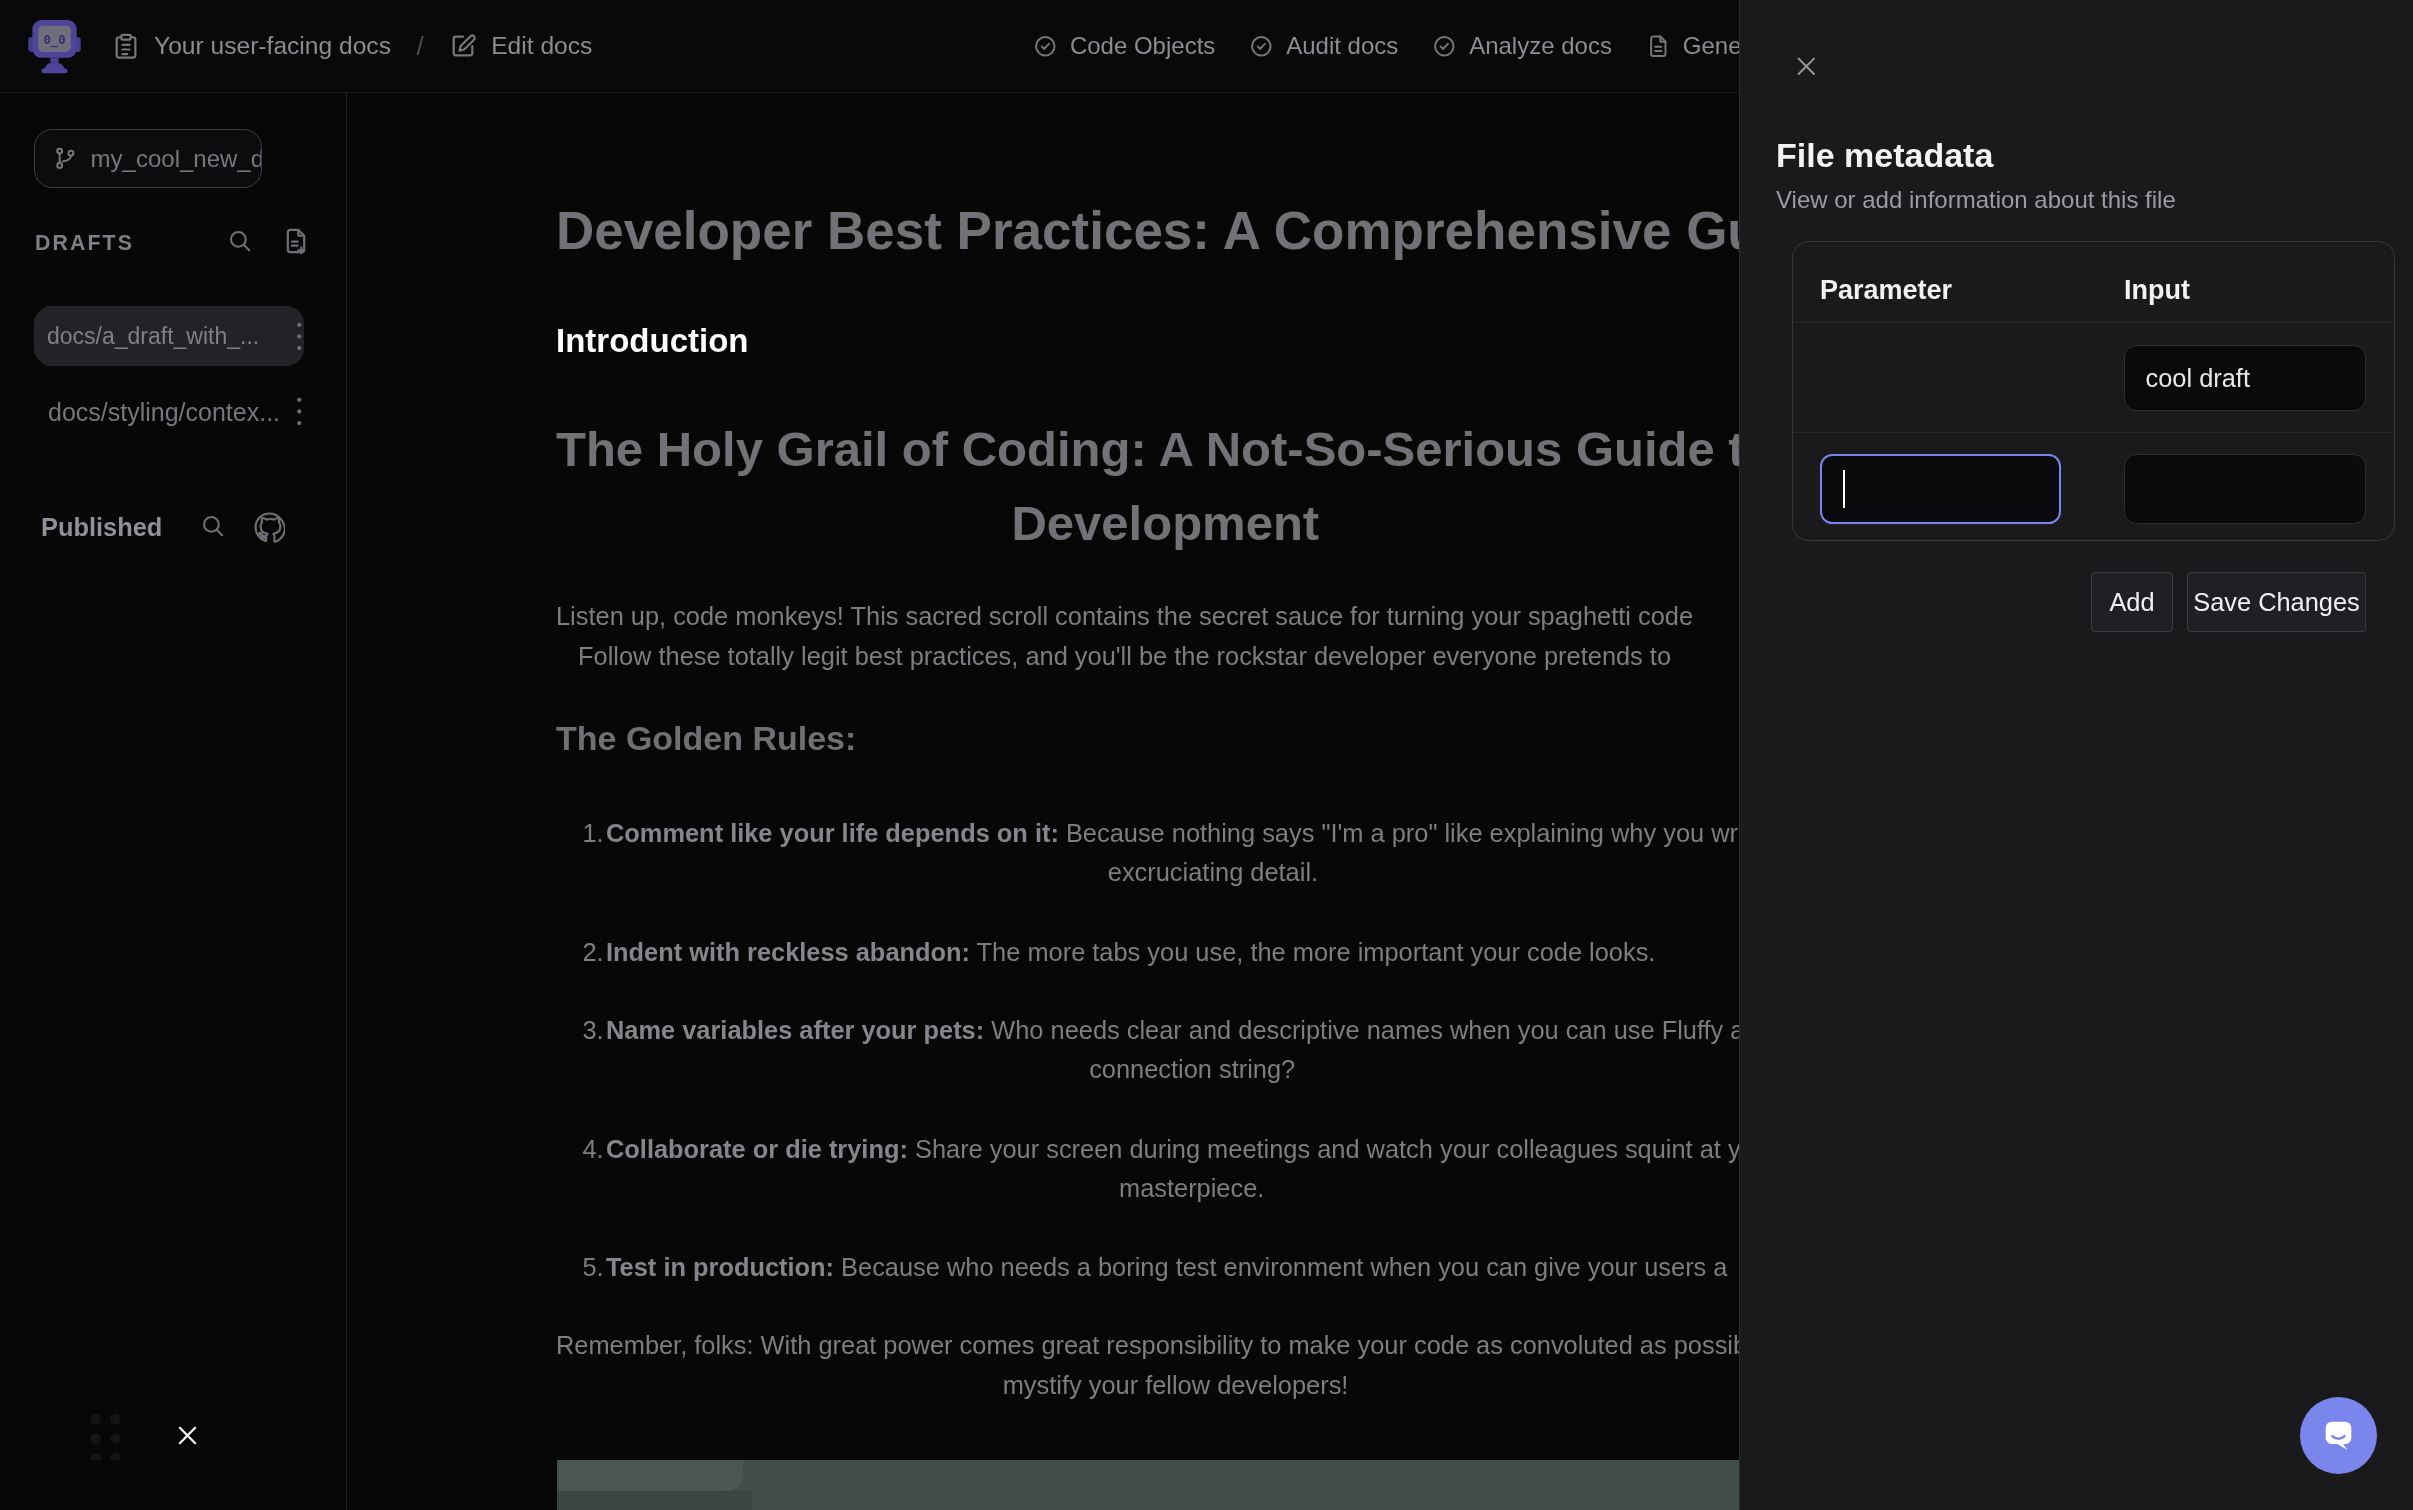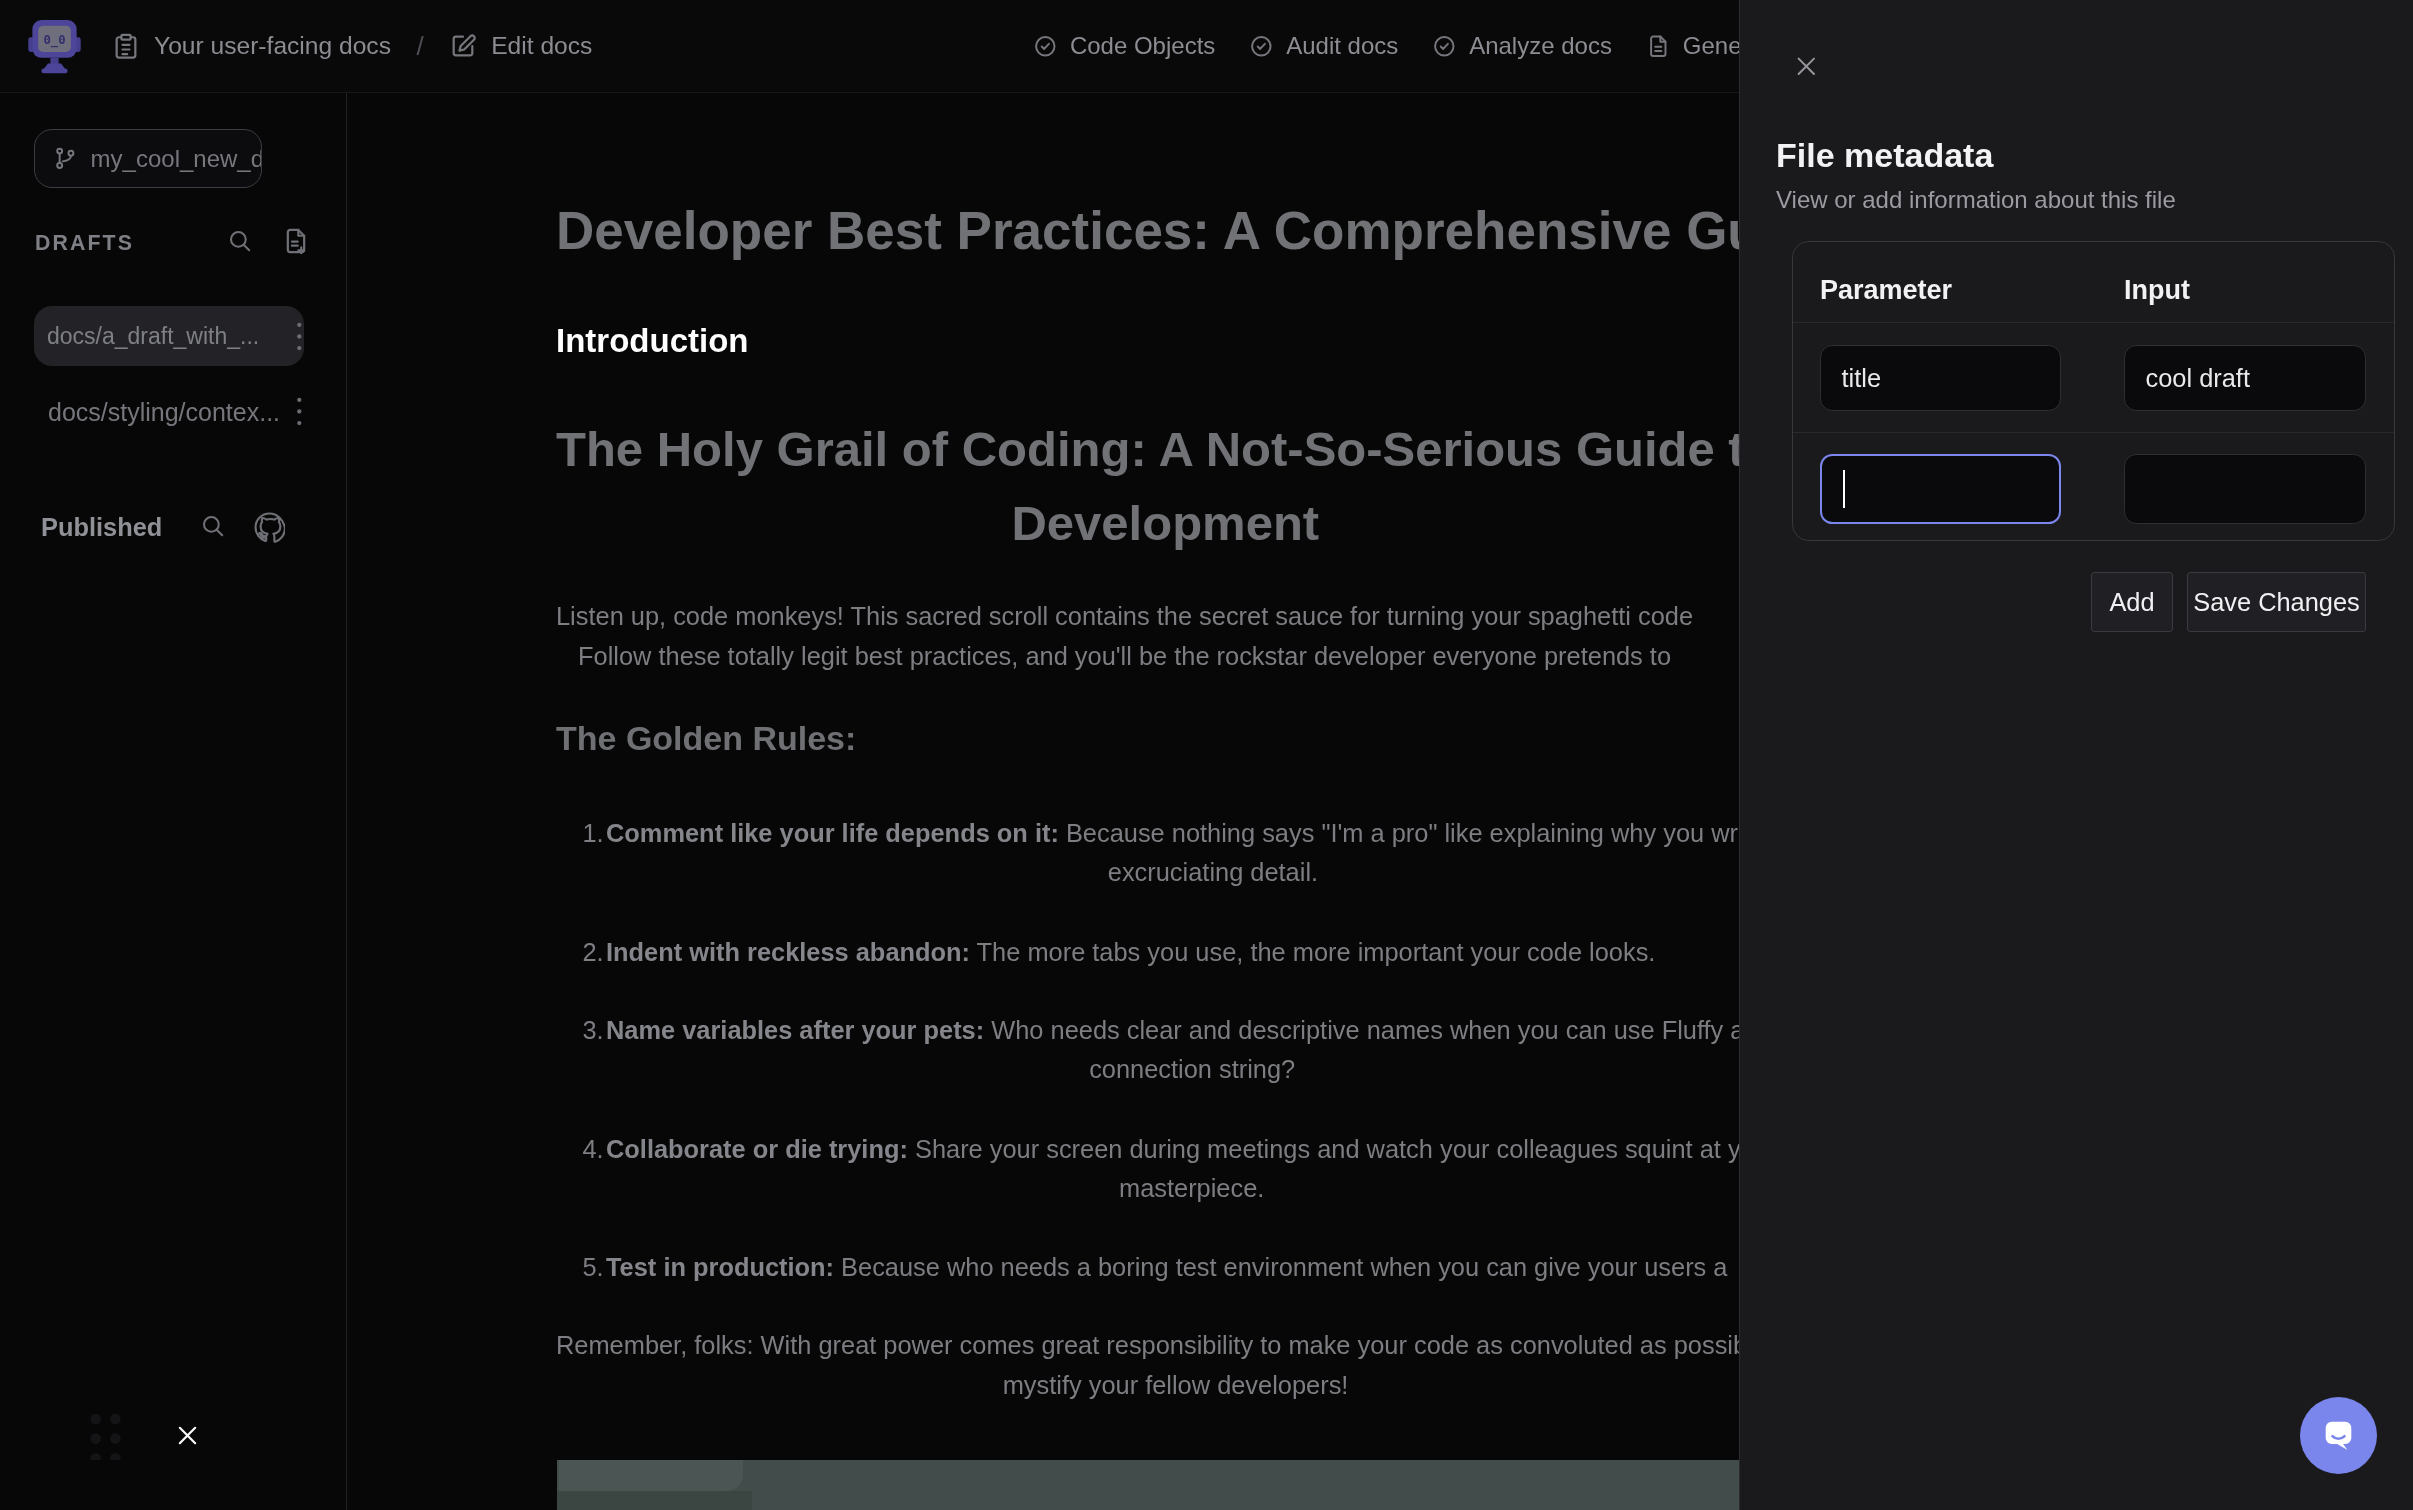--- a/index.html
+++ b/index.html
@@ -293,23 +293,20 @@
       </svg>
     </span>
     <div class="drawer-title">File metadata</div>
     <div class="drawer-sub">View or add information about this file</div>
 
     <div class="meta-card">
       <div class="col-head ch-param">Parameter</div>
       <div class="col-head ch-input">Input</div>
       <div class="card-div d1"></div>
 
-      <div class="field f-r1 f-c1">
-        <span>title</span>
-      </div>
       <div class="field f-r1 f-c2">
         <span>cool draft</span>
       </div>
 
       <div class="card-div d2"></div>
 
       <div class="field f-r2 f-c1 focused">
         <span class="caret"></span>
         <span></span>
       </div>

